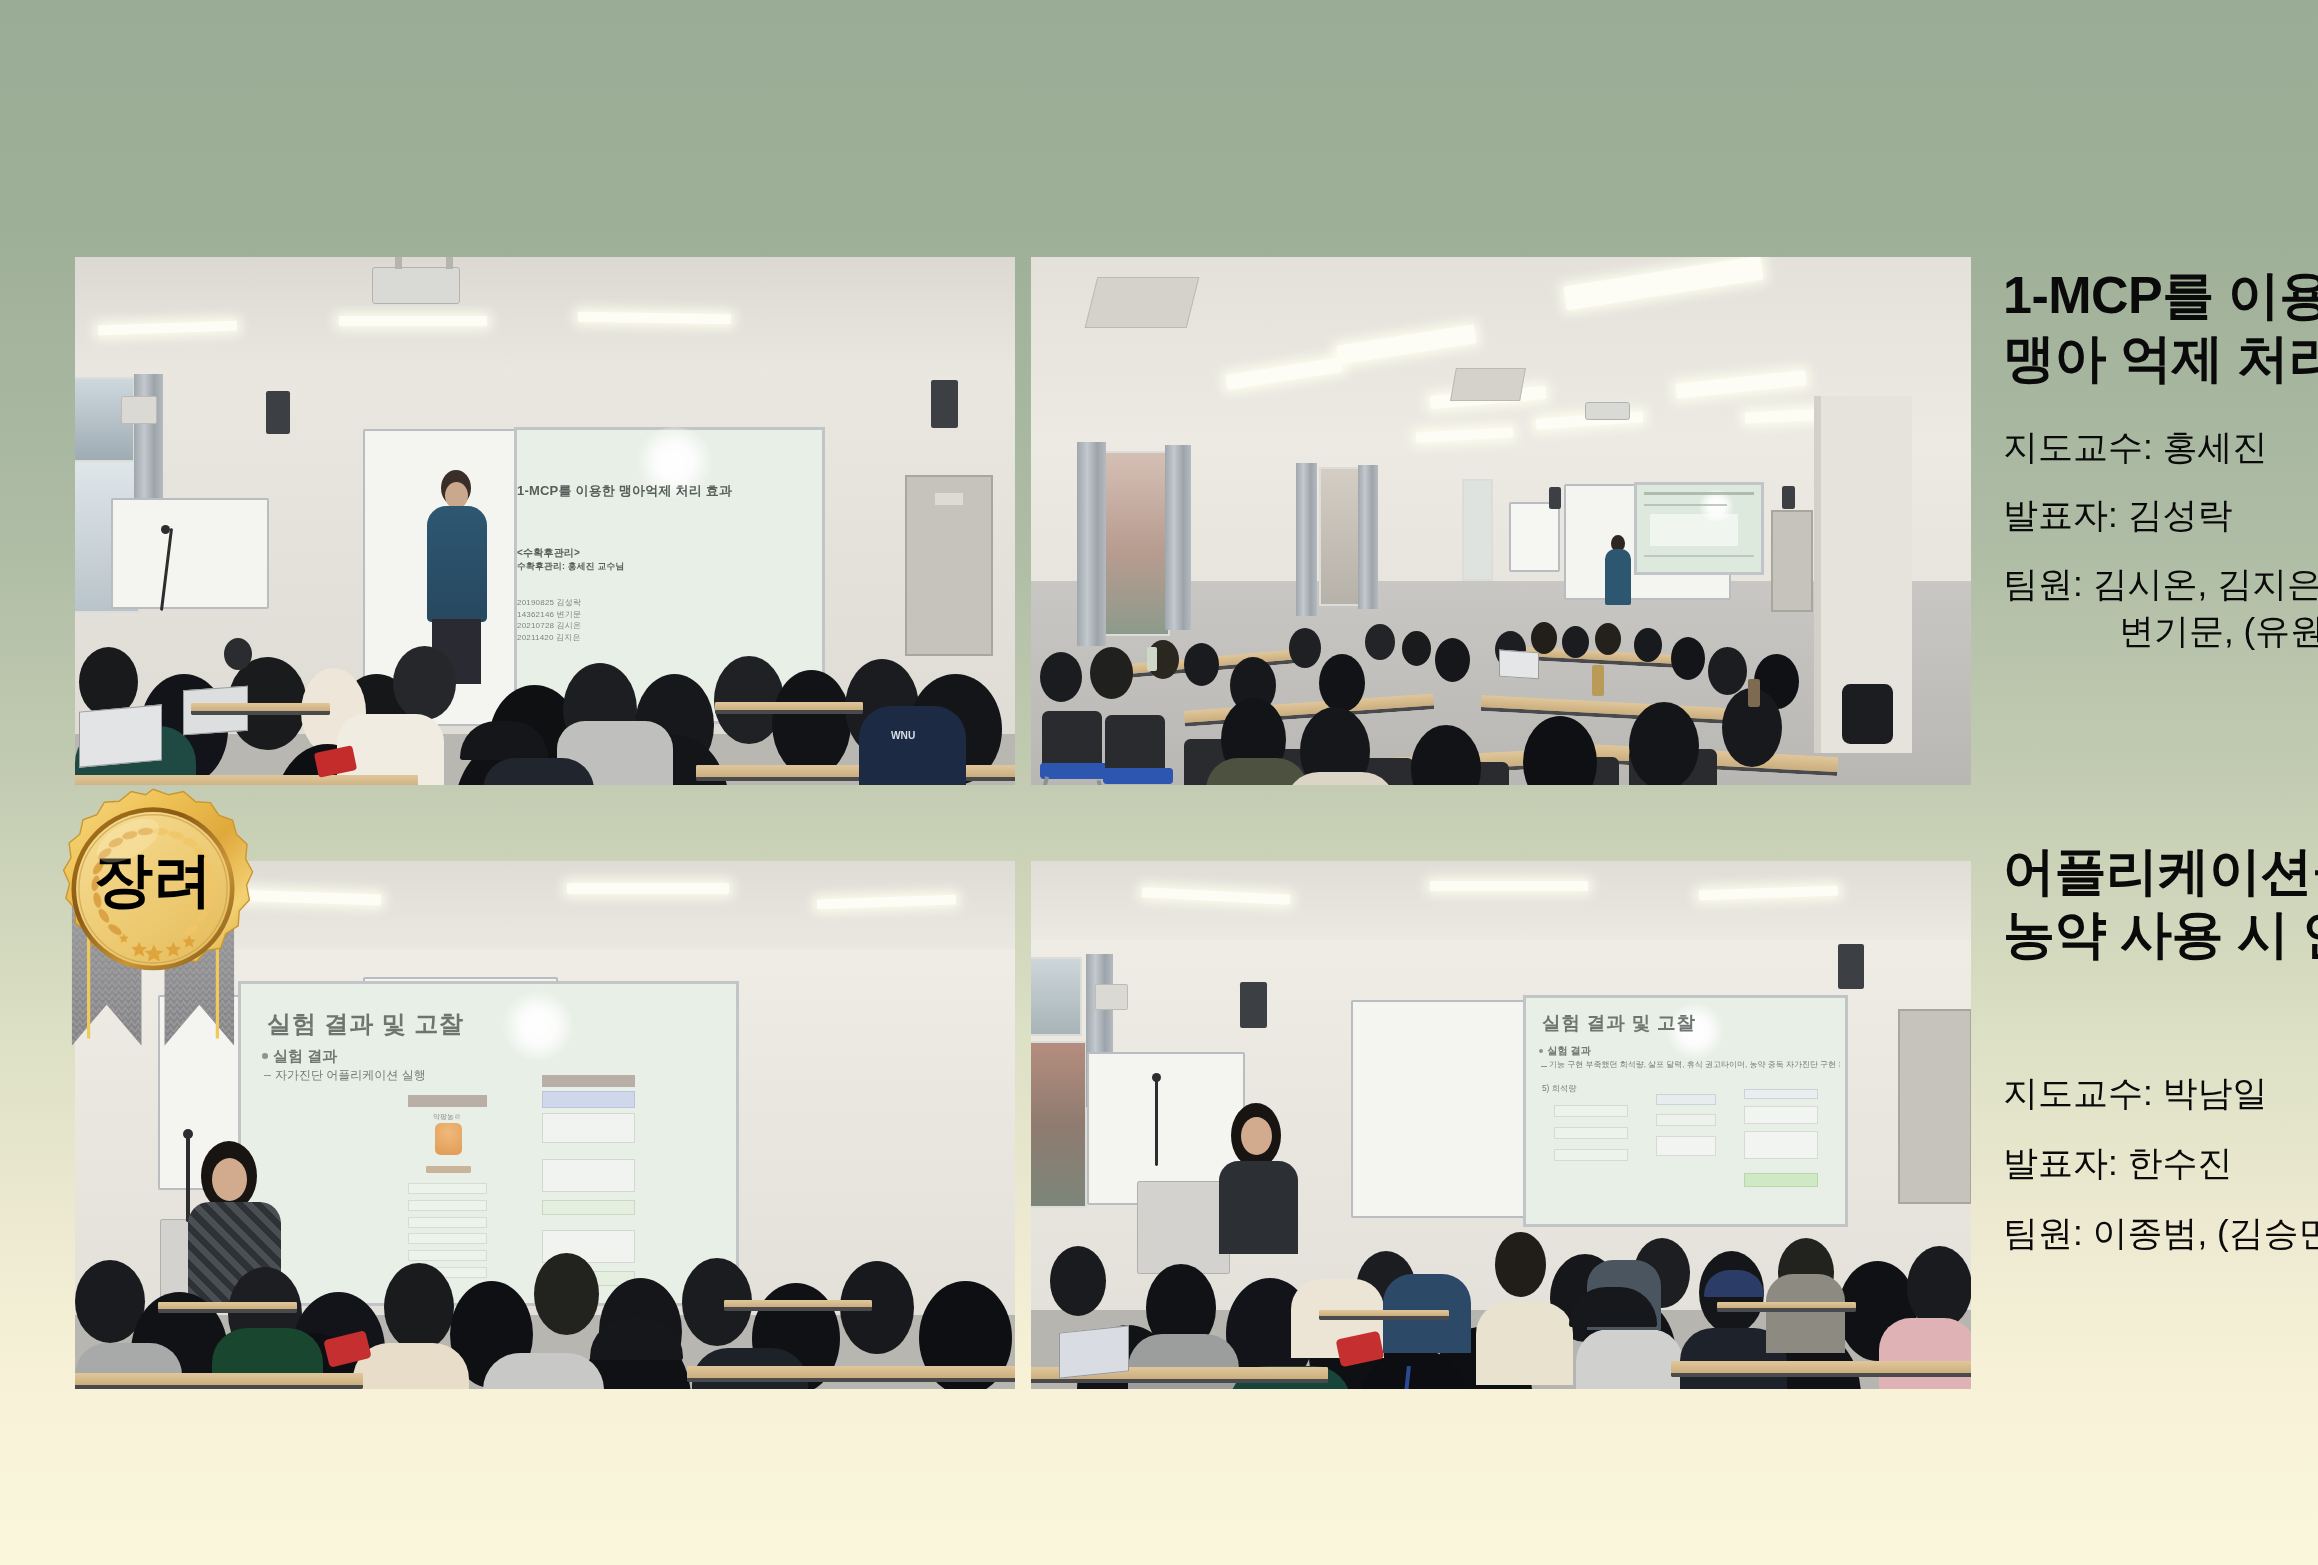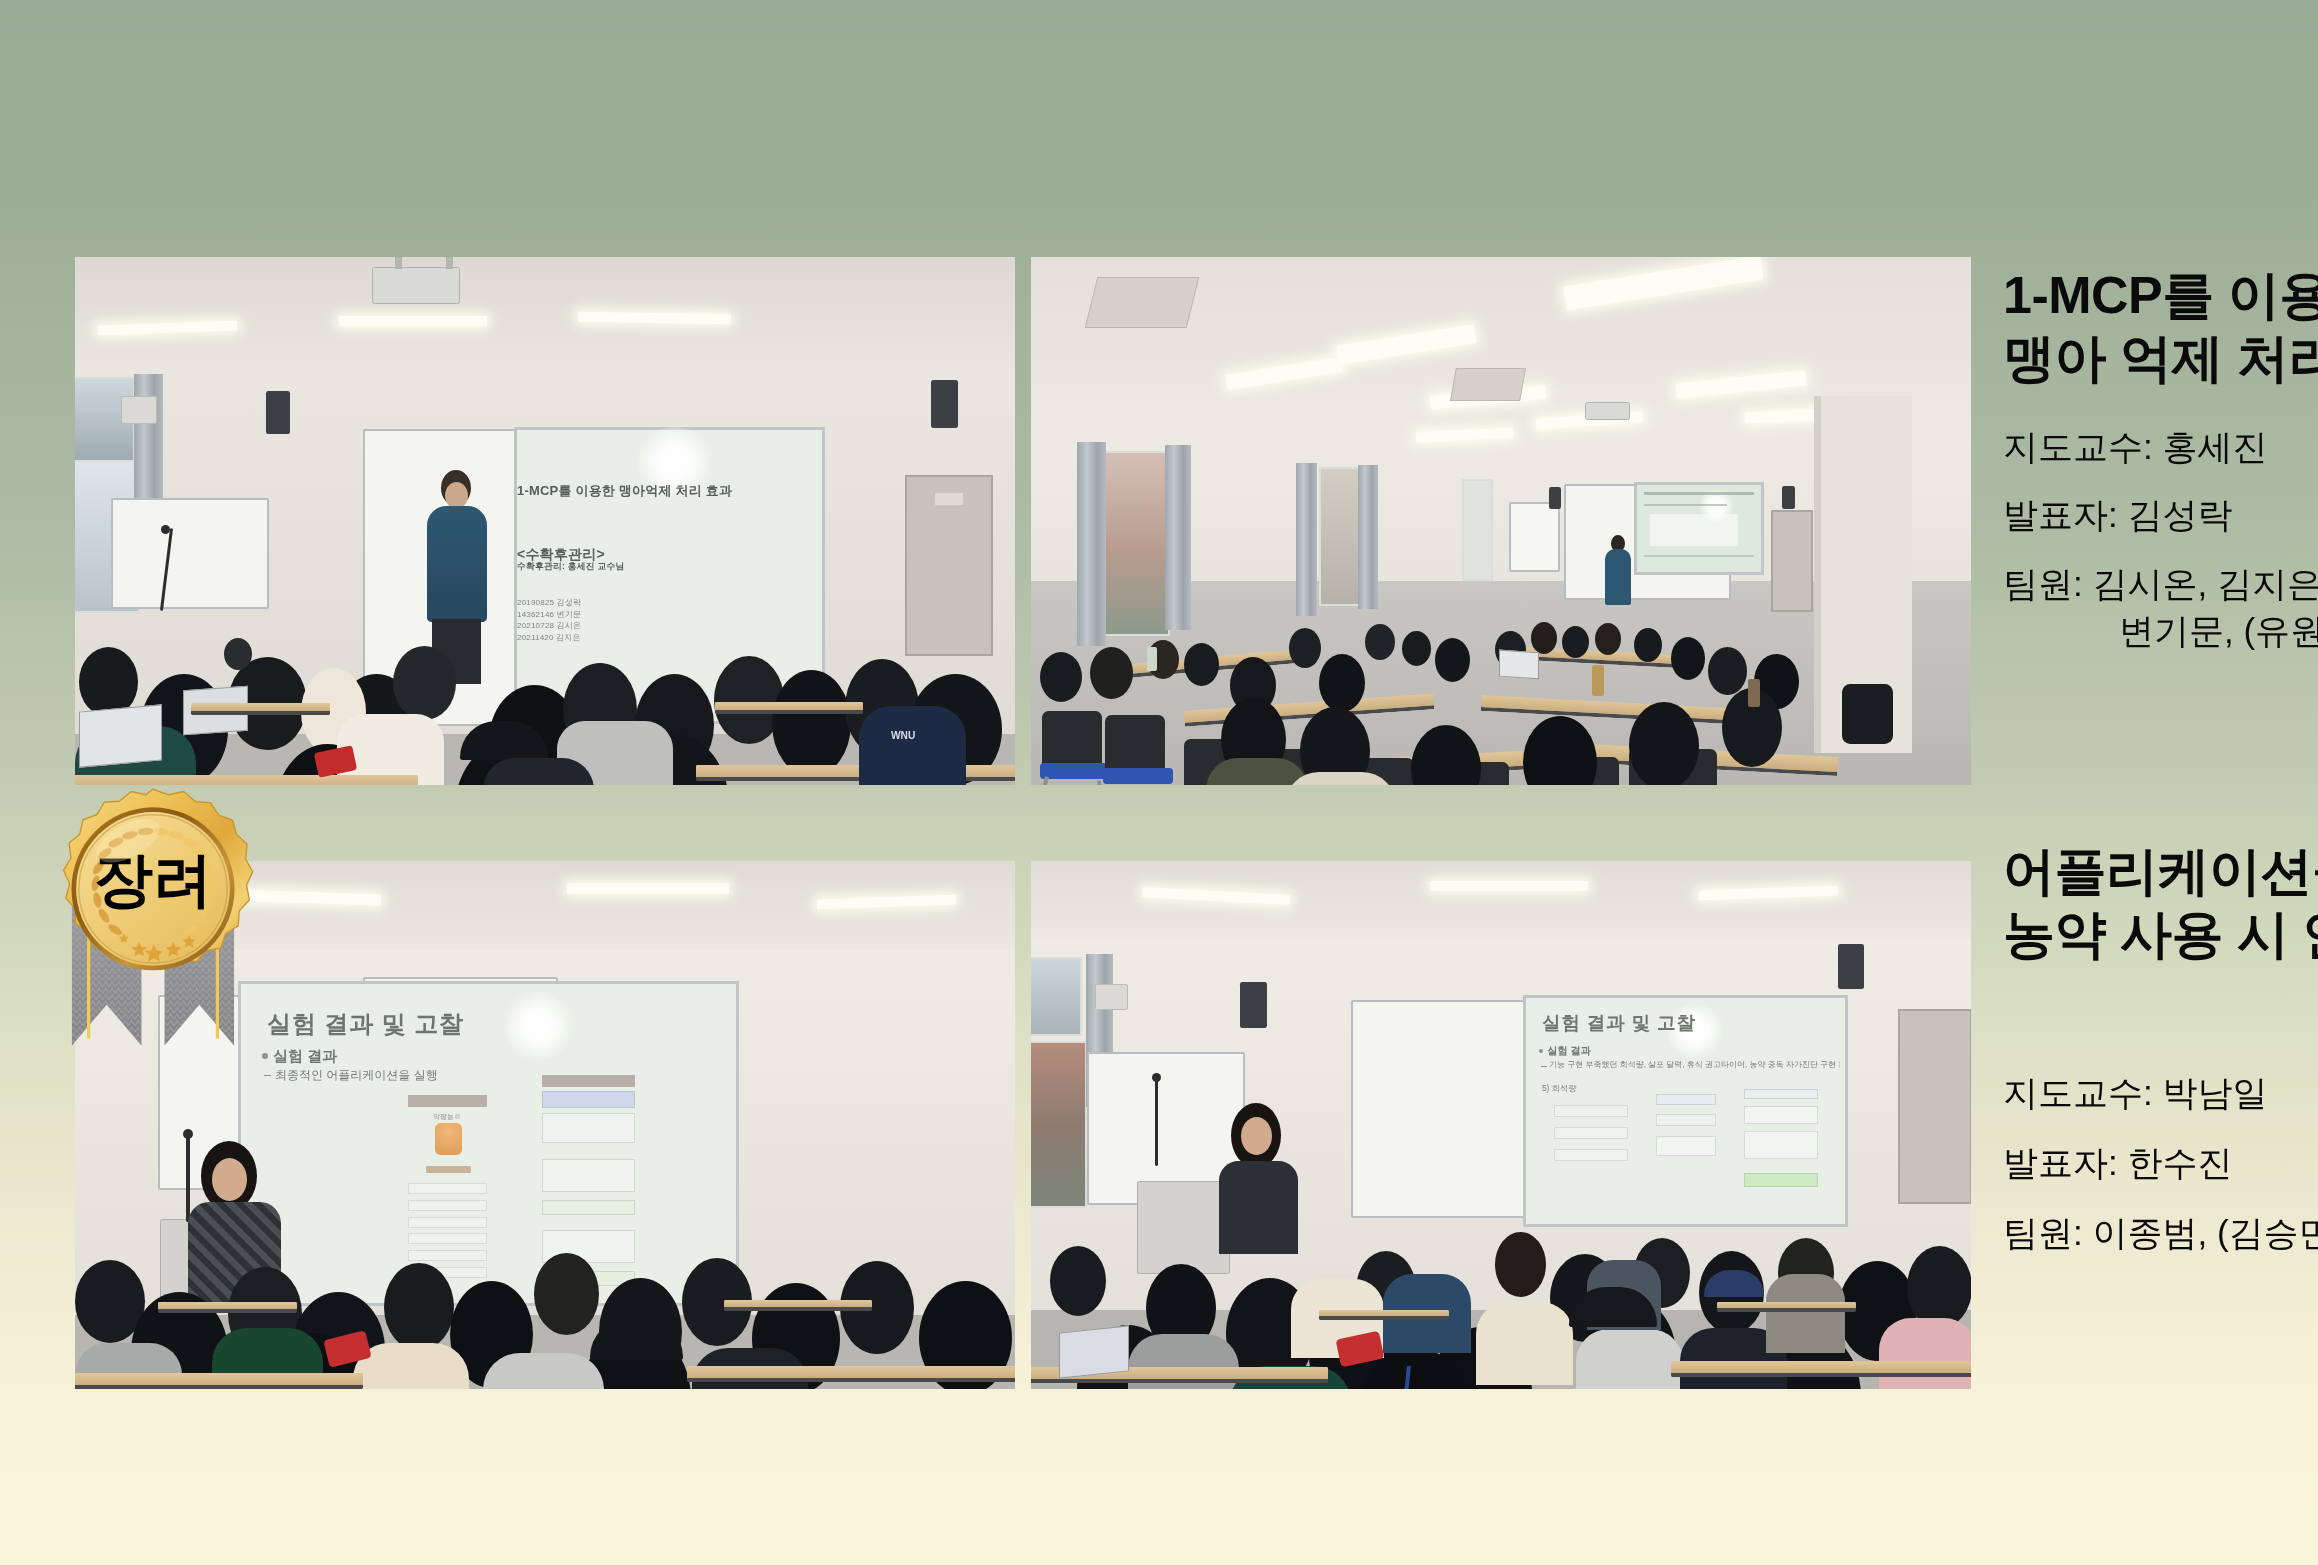--- a/index.html
+++ b/index.html
@@ -116,21 +116,21 @@
 
       <div class="board" style="left:36px; top:241px; width:158px; height:111px;"></div>
       <div class="mic" style="left:90px; top:271px; width:3.2px; height:83px; transform:rotate(7deg);"></div>
       <div style="position:absolute; left:86px; top:268px; width:9.3px; height:9.3px; background:#2d2d2f; border-radius:50%;"></div>
 
       <div class="board" style="left:288px; top:172px; width:153px; height:297px;"></div>
 
       <div class="screen" style="left:439px; top:170px; width:311px; height:297px;">
         <div class="glare" style="left:116px; top:-2.8px; width:83px; height:70px;"></div>
         <div class="slidetext" style="left:0; right:0; top:52px; font-size:13px;">1-MCP를 이용한 맹아억제 처리 효과</div>
-        <div class="slidetext" style="left:0; right:0; top:116px; font-size:14px; font-weight:600;">&lt;수확후관리&gt;</div>
+        <div class="slidetext" style="left:0; right:0; top:116px; font-size:10px; font-weight:600;">&lt;수확후관리&gt;</div>
         <div class="slidetext" style="left:0; right:0; top:131px; font-size:8.8px; font-weight:600;">수확후관리: 홍세진 교수님</div>
         <div class="slidetext" style="left:0; right:0; top:167px; font-size:8px; font-weight:500; line-height:1.45;
                     opacity:.75; white-space:pre-line;">20190825 김성락
 14362146 변기문
 20210728 김시온
 20211420 김지은</div>
       </div>
 
       <div class="door" style="left:830px; top:218px; width:88px; height:181px;"></div>
       <div style="position:absolute; left:860px; top:236px; width:28px; height:12px; background:#dddbd4;"></div>
@@ -311,21 +311,21 @@
       <div class="board" style="left:83px; top:134px; width:195px; height:195px;"></div>
 
       <div class="board" style="left:288px; top:116px; width:195px; height:241px;"></div>
 
       <div class="screen" style="left:163px; top:120px; width:501px; height:325px; left:163px;">
         <div class="glare" style="left:260px; top:6.5px; width:74px; height:70px;"></div>
         <div style="position:absolute; left:26px; top:24px; font-size:24px; font-weight:bold; color:#6c7570; letter-spacing:0.9px;">실험 결과 및 고찰</div>
         <div style="position:absolute; left:21.3px; top:69px; width:5.6px; height:5.6px; border-radius:50%; background:#8d958f;"></div>
         <div style="position:absolute; left:32px; top:63px; font-size:15px; font-weight:600; color:#6f7873;">실험 결과</div>
         <div style="position:absolute; left:23px; top:91px; width:6.5px; height:1.4px; background:#8d958f;"></div>
-        <div style="position:absolute; left:34px; top:83px; font-size:12px; font-weight:500; color:#737b76;">최종적인 어플리케이션을 실행</div>
+        <div style="position:absolute; left:34px; top:83px; font-size:12px; font-weight:500; color:#737b76;">자가진단 어플리케이션 실행</div>
 
         <div style="position:absolute; left:167px; top:111px; width:79px; height:12px; background:#b9afa6;"></div>
         <div style="position:absolute; left:176px; top:128px; width:60px; text-align:center; font-size:7px; color:#8b8f8a;">악팡농ㄹ</div>
         <div style="position:absolute; left:194px; top:139px; width:27px; height:32px; border-radius:5.6px;
                     background:radial-gradient(circle at 50% 30%,#f0b97a,#e09a55);"></div>
         <div style="position:absolute; left:185px; top:182px; width:45px; height:7.4px; background:#c9b49b; border-radius:1.4px;"></div>
         <div style="position:absolute; left:167px; top:199px; width:79px; height:11px; background:#eef2ec; border:0.5px solid #d6dbd3;"></div>
         <div style="position:absolute; left:167px; top:216px; width:79px; height:11px; background:#eef2ec; border:0.5px solid #d6dbd3;"></div>
         <div style="position:absolute; left:167px; top:233px; width:79px; height:11px; background:#eef2ec; border:0.5px solid #d6dbd3;"></div>
         <div style="position:absolute; left:167px; top:249px; width:79px; height:11px; background:#eef2ec; border:0.5px solid #d6dbd3;"></div>

